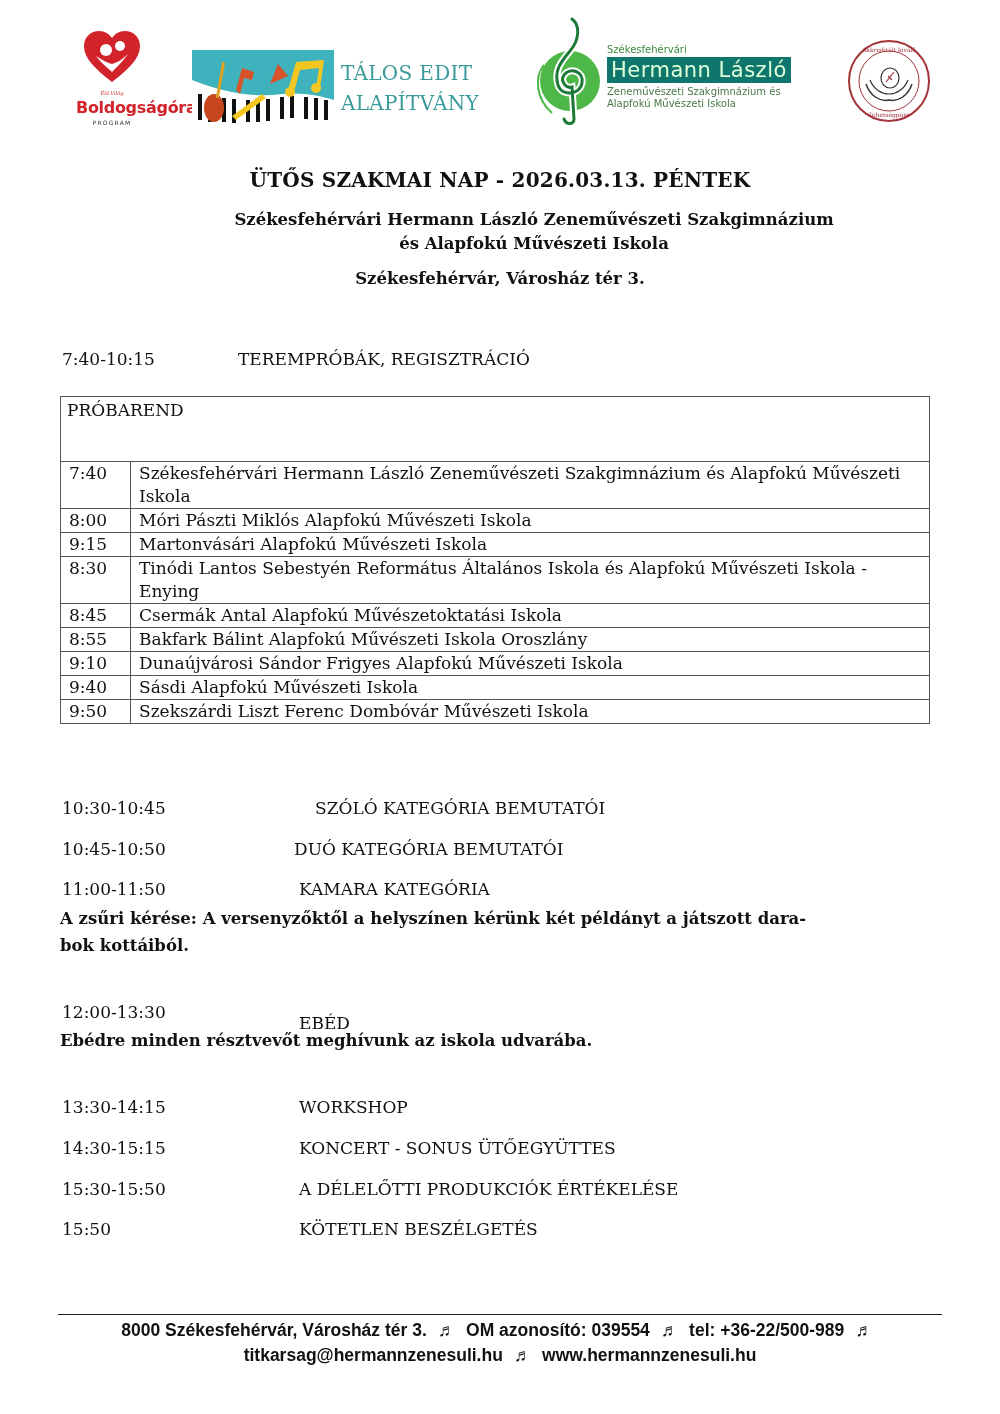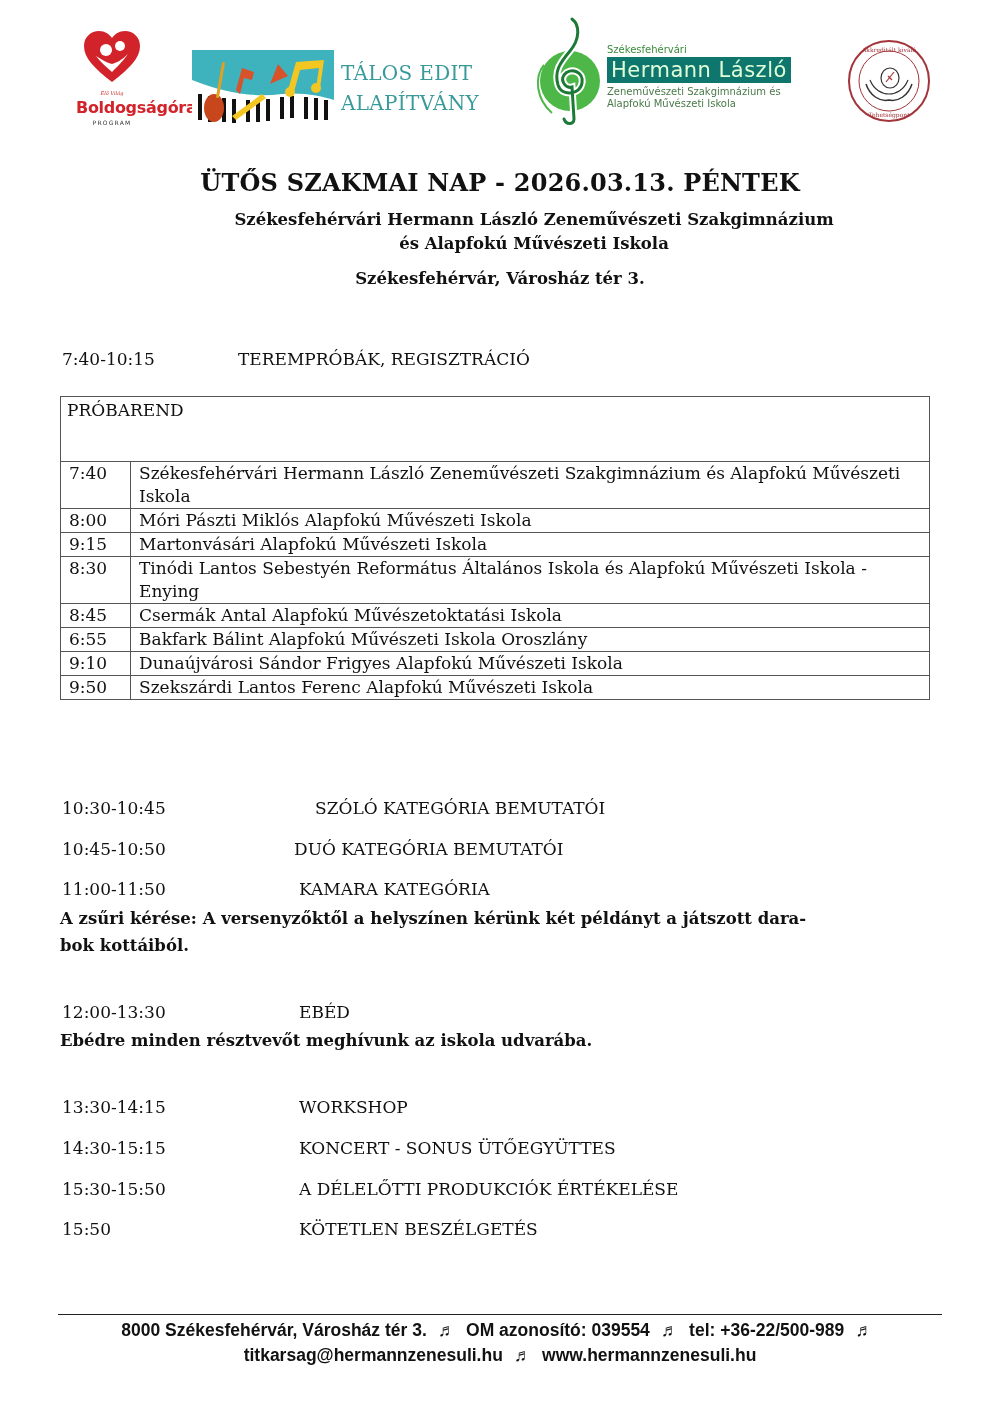--- a/index.html
+++ b/index.html
@@ -17,21 +17,21 @@
 
   .logo-hermann-clef { left: 528px; top: 15px; width: 80px; height: 112px; }
   .logo-hermann-text { left: 607px; top: 44px; font-family: "DejaVu Sans", sans-serif; }
   .logo-hermann-text .city { font-size: 10px; color: #3a8a3a; }
   .logo-hermann-text .big { display: inline-block; background: #0f766e; color: #dfffd8; font-size: 21px; padding: 0 4px; margin-top: 2px; letter-spacing: 0.5px; line-height: 26px; }
   .logo-hermann-text .sub { font-size: 10px; color: #4a7a4a; line-height: 12px; margin-top: 3px; }
 
   .logo-akkred { left: 846px; top: 38px; width: 86px; height: 86px; }
 
   
-  .h-title { position: absolute; top: 168px; left: 0; width: 1000px; text-align: center; font-weight: bold; font-size: 24px; letter-spacing: 0.2px; }
+  .h-title { position: absolute; top: 168px; left: 0; width: 1000px; text-align: center; font-weight: bold; font-size: 20px; letter-spacing: 0.2px; }
   .h-school { position: absolute; top: 208px; left: 0; width: 1000px; text-align: center; font-weight: bold; font-size: 16.5px; line-height: 24px; padding-left: 34px; }
   .h-addr { position: absolute; top: 269px; left: 0; width: 1000px; text-align: center; font-weight: bold; font-size: 16.5px; }
 
   
   .row { position: absolute; left: 62px; font-size: 17px; }
   .row .time { display: inline-block; }
   .row .act { position: absolute; top: 0; white-space: nowrap; }
 
   .note { position: absolute; left: 60px; font-weight: bold; font-size: 16.5px; line-height: 27px; width: 870px; }
 
@@ -153,30 +153,34 @@
   </tr>
   <tr>
     <td class="t">8:30</td>
     <td>Tinódi Lantos Sebestyén Református Általános Iskola és Alapfokú Művészeti Iskola - Enying</td>
   </tr>
   <tr>
     <td class="t">8:45</td>
     <td>Csermák Antal Alapfokú Művészetoktatási Iskola</td>
   </tr>
   <tr>
-    <td class="t">6:55</td>
+    <td class="t">8:55</td>
     <td>Bakfark Bálint Alapfokú Művészeti Iskola Oroszlány</td>
   </tr>
   <tr>
     <td class="t">9:10</td>
     <td>Dunaújvárosi Sándor Frigyes Alapfokú Művészeti Iskola</td>
   </tr>
   <tr>
+    <td class="t">9:40</td>
+    <td>Sásdi Alapfokú Művészeti Iskola</td>
+  </tr>
+  <tr>
     <td class="t">9:50</td>
-    <td>Szekszárdi Lantos Ferenc Alapfokú Művészeti Iskola</td>
+    <td>Szekszárdi Liszt Ferenc Dombóvár Művészeti Iskola</td>
   </tr>
 </tbody>
   </table>
 
 <div class="row" style="top:798px;">
   <span class="time">10:30-10:45</span>
   <span class="act" style="left:253px;">SZÓLÓ KATEGÓRIA BEMUTATÓI</span>
 </div>
 <div class="row" style="top:839px;">
   <span class="time">10:45-10:50</span>
@@ -186,21 +190,21 @@
   <span class="time">11:00-11:50</span>
   <span class="act" style="left:237px;">KAMARA KATEGÓRIA</span>
 </div>
 <div class="note" style="top:905px;">
   <div>A zsűri kérése: A versenyzőktől a helyszínen kérünk két példányt a játszott dara-</div>
   <div>bok kottáiból.</div>
 </div>
 
 <div class="row" style="top:1002px;">
   <span class="time">12:00-13:30</span>
-  <span class="act" style="left:237px;">EBÉD</span>
+  <span class="act" style="left:237px;margin-top:11px;">EBÉD</span>
 </div>
 <div class="note" style="top:1027px;">Ebédre minden résztvevőt meghívunk az iskola udvarába.</div>
 
 <div class="row" style="top:1097px;">
   <span class="time">13:30-14:15</span>
   <span class="act" style="left:237px;">WORKSHOP</span>
 </div>
 <div class="row" style="top:1138px;">
   <span class="time">14:30-15:15</span>
   <span class="act" style="left:237px;">KONCERT - SONUS ÜTŐEGYÜTTES</span>

